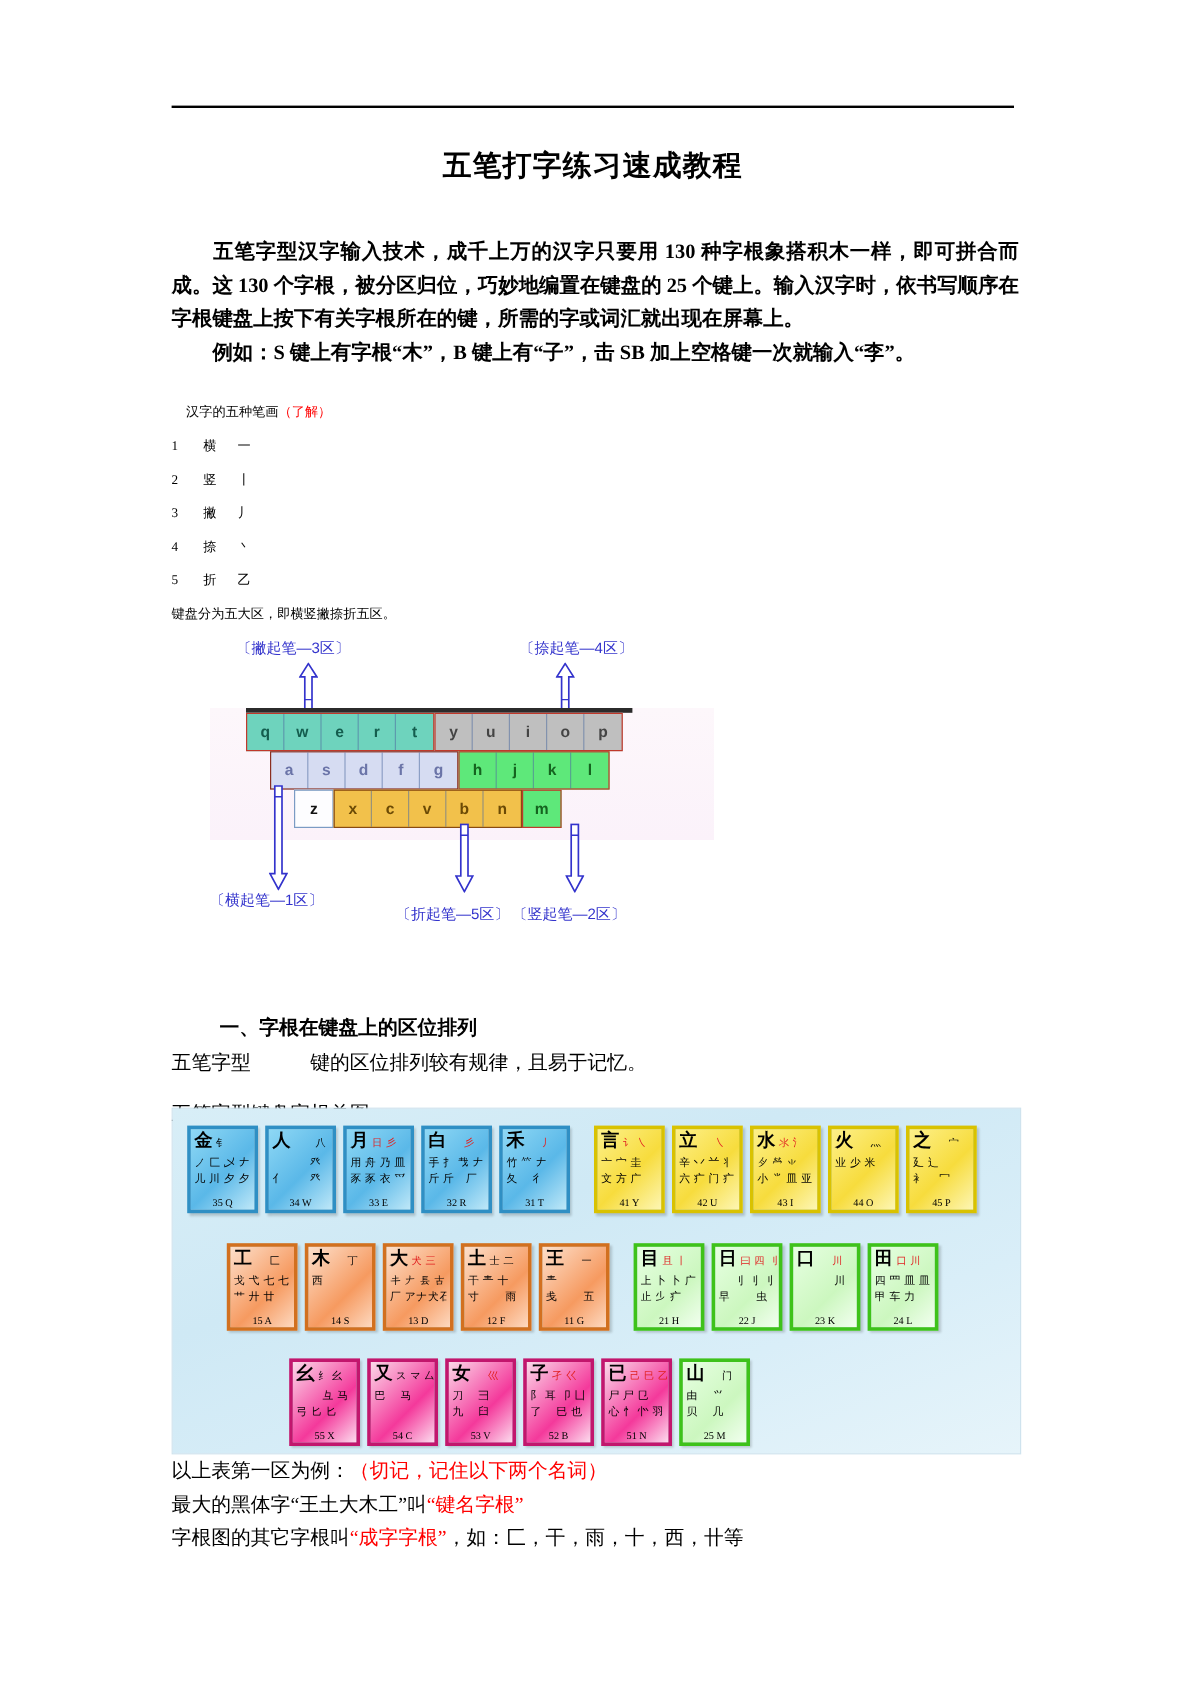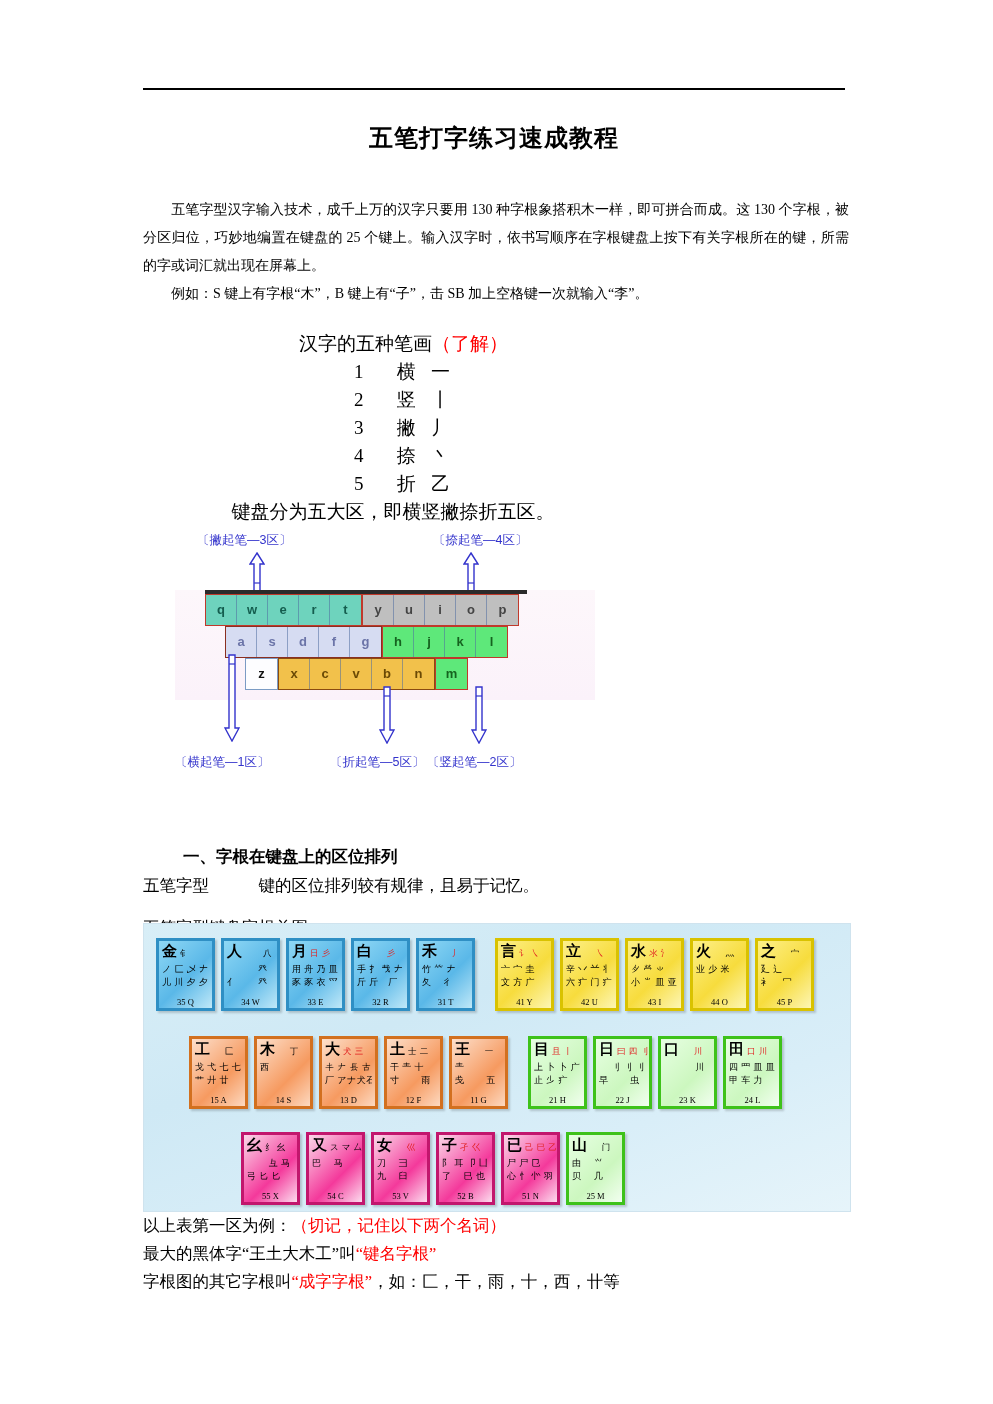--- a/index.html
+++ b/index.html
@@ -38,37 +38,37 @@
     text-align: center;
     font-size: 24px;
     font-weight: bold;
     letter-spacing: 1px;
     font-family: "Liberation Serif", "DejaVu Serif", serif;
   }
   .body-text {
     position: absolute;
     left: 143px;
     width: 706px;
-    font-size: 14px;
+    font-size: 17px;
     line-height: 28px;
     text-align: justify;
     font-family: "Liberation Serif", "DejaVu Serif", serif;
+    font-weight: bold;
   }
   .p1 { top: 196px; }
   .p1 .indent { display: inline-block; width: 2em; }
   .p2 { top: 280px; }
 
   .strokes-block {
     position: absolute;
     left: 143px;
     top: 330px;
     width: 500px;
-    font-size: 19px;
+    font-size: 11px;
     line-height: 28px;
-    text-align: center;
   }
   .strokes-head { padding-left: 1.1em; }
   .red { color: #FF0000; }
   .stroke-row { display: block; white-space: pre; }
   .stroke-num { display: inline-block; width: 2.4em; }
   .stroke-name { display: inline-block; width: 2.6em; }
   .stroke-glyph { display: inline-block; }
 
   .kb-note {
     display: block;
@@ -328,21 +328,21 @@
     </svg>
     <svg class="arrow-dn" style="left:204px; top:156px; height:58px;" viewBox="0 0 16 58">
       <path d="M5 1 L11 1 L11 44 L15 44 L8 57 L1 44 L5 44 Z" fill="#ffffff" stroke="#3333cc" stroke-width="1.4"></path>
       <line x1="5" y1="10" x2="11" y2="10" stroke="#3333cc" stroke-width="1.2"></line>
     </svg>
     <svg class="arrow-dn" style="left:296px; top:156px; height:58px;" viewBox="0 0 16 58">
       <path d="M5 1 L11 1 L11 44 L15 44 L8 57 L1 44 L5 44 Z" fill="#ffffff" stroke="#3333cc" stroke-width="1.4"></path>
       <line x1="5" y1="10" x2="11" y2="10" stroke="#3333cc" stroke-width="1.2"></line>
     </svg>
 
-    <div class="zone-label" style="left:0px; top:224px;text-align:center;">〔横起笔—1区〕</div>
+    <div class="zone-label" style="left:0px; top:212px;text-align:center;">〔横起笔—1区〕</div>
     <div class="zone-label" style="left:155px; top:224px;">〔折起笔—5区〕</div>
     <div class="zone-label" style="left:252px; top:224px;">〔竖起笔—2区〕</div>
   </div>
 
   <div class="sec-head" style="top:846px;margin-left:40px;">一、字根在键盘上的区位排列</div>
   <div class="sec-line" style="top:875px;">五笔字型　　　键的区位排列较有规律，且易于记忆。</div>
   <div class="sec-line" style="top:901px;margin-top:16px;">五笔字型键盘字根总图</div>
 
   <div class="rootchart">
     <div class="watermark"></div>

